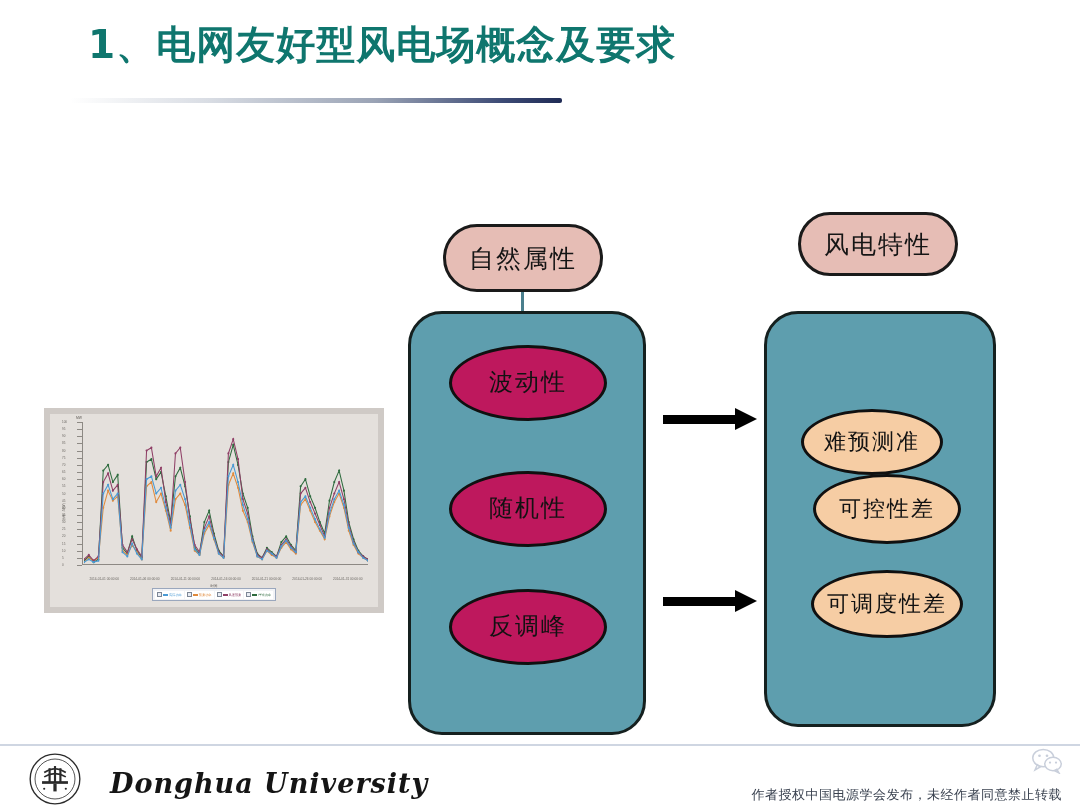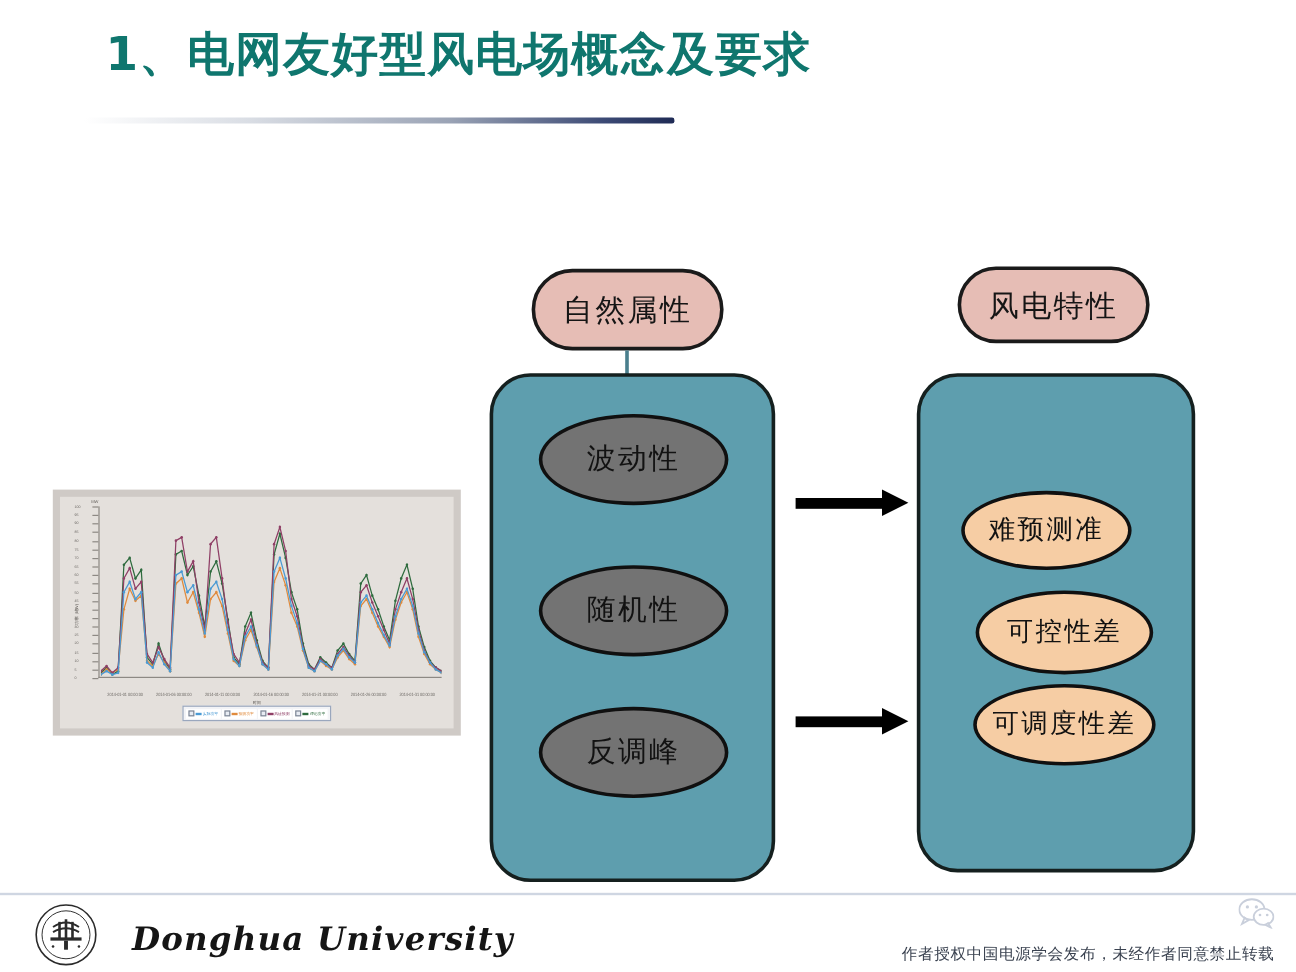--- a/index.html
+++ b/index.html
@@ -197,21 +197,21 @@
     flex-direction: column;
     align-items: center;
     justify-content: center;
     color: #121212;
     letter-spacing: 2px;
     box-sizing: border-box;
     text-align: center;
     font-family: "DejaVu Sans", "Liberation Sans", sans-serif;
     line-height: 1.05;
   }
-  .ellipse.yellow { background: #737373; font-size: 24px; }
+  .ellipse.yellow { background: #be185d; font-size: 24px; }
   .ellipse.orange { background: #f6cda4; font-size: 22px; }
   .ellipse.orange.two-line { font-size: 19px; line-height: 1.15; }
 
   
   .arrow {
     position: absolute;
     height: 14px;
   }
   .arrow .shaft {
     position: absolute;
@@ -646,28 +646,28 @@
   <div class="shaft" style="width:74px;"></div>
   <div class="head" style="left:72px;"></div>
 </div>
 <div class="arrow" style="left:663px; top:594px; width:94px;">
   <div class="shaft" style="width:74px;"></div>
   <div class="head" style="left:72px;"></div>
 </div>
 
 <div class="col">
 
-  <div class="pill-header" style="left:798px; top:222px; width:160px; height:64px;">风电特性</div>
+  <div class="pill-header" style="left:798px; top:212px; width:160px; height:64px;">风电特性</div>
 
   <div class="panel" style="left:764px; top:311px; width:232px; height:416px;">
 
 
     <div class="ellipse orange" style="left:34px; top:95px; width:142px; height:66px;">难预测准</div>
 
-    <div class="ellipse orange" style="left:46px; top:178px; width:148px; height:70px;">可控性差</div>
+    <div class="ellipse orange" style="left:46px; top:160px; width:148px; height:70px;">可控性差</div>
 
     <div class="ellipse orange" style="left:44px; top:256px; width:152px; height:68px;">可调度性差</div>
 
   </div>
 </div>
 
 <div class="footer-rule"></div>
 
 <svg class="uni-logo" viewBox="0 0 100 100">
   <circle cx="50" cy="50" r="46" fill="none" stroke="#2b2b2b" stroke-width="2.5"></circle>

